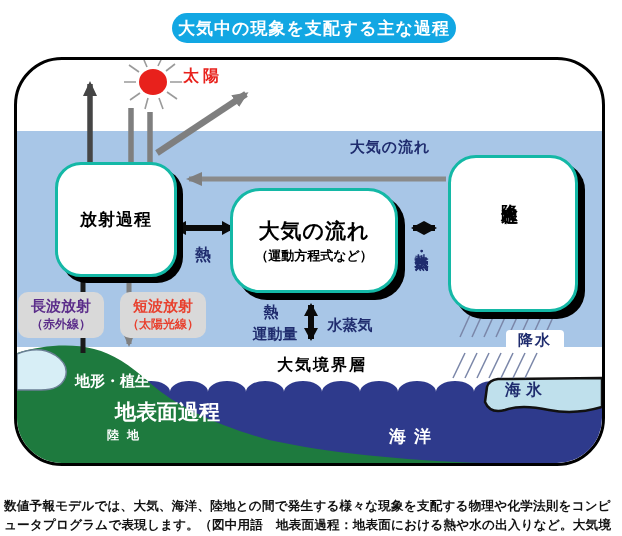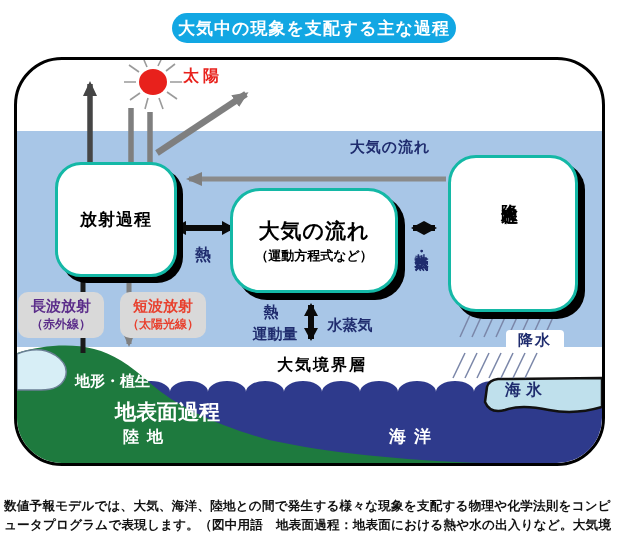--- a/index.html
+++ b/index.html
@@ -46,21 +46,21 @@
     justify-content:center;z-index:5;text-align:center;}
   #legend-longwave{left:1px;top:232px;width:86px;height:46px;color:#5b2d8a;}
   #legend-shortwave{left:103px;top:232px;width:86px;height:46px;color:#e8402e;}
   .graybox .l1{font-size:15px;font-weight:bold;}
   .graybox .l2{font-size:12px;font-weight:bold;margin-top:0px;}
 
   
   .white-lbl{color:#fff;font-weight:bold;z-index:5;}
   #lbl-terrain{left:58px;top:312px;width:120px;font-size:15px;}
   #lbl-surfproc{left:74px;top:338px;width:120px;font-size:21px;margin-left:24px;}
-  #lbl-land{left:90px;top:367px;width:80px;font-size:16px;letter-spacing:8px;text-align:center;}
+  #lbl-land{left:90px;top:367px;width:80px;font-size:12px;letter-spacing:8px;}
   #lbl-ocean{left:372px;top:365px;width:90px;font-size:17px;letter-spacing:8px;}
 
   #lbl-snowice{left:11px;top:298px;width:58px;height:27px;background:#d7eef6;border-radius:9px;
     color:#1f2c6e;font-size:15px;font-weight:bold;display:flex;align-items:center;justify-content:center;
     letter-spacing:2px;z-index:6;}
   #lbl-seaice{left:488px;top:320px;width:78px;font-size:16px;font-weight:bold;color:#1f2c6e;
     letter-spacing:5px;z-index:6;}
   #lbl-rain{left:460px;top:270px;width:58px;height:21px;background:#fff;border-radius:4px;
     color:#1f2c6e;font-size:15px;font-weight:bold;display:flex;align-items:center;justify-content:center;
     letter-spacing:2px;z-index:6;margin-left:29px;}

